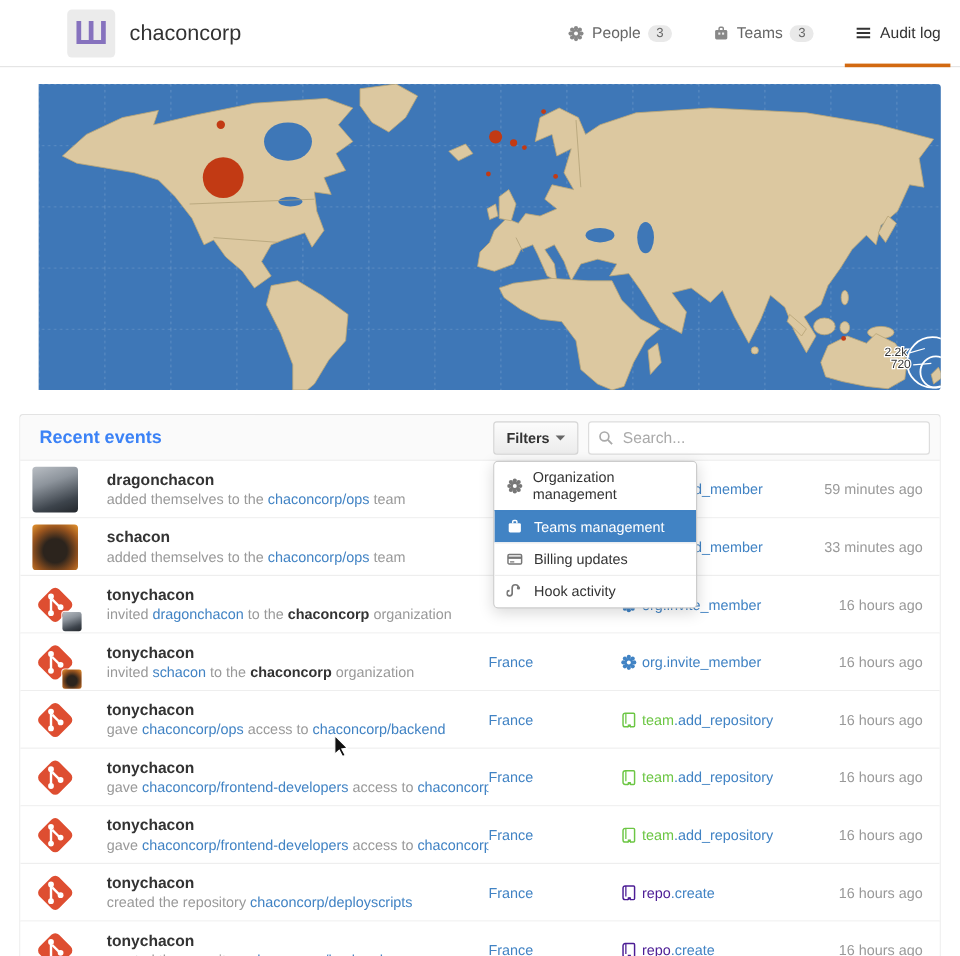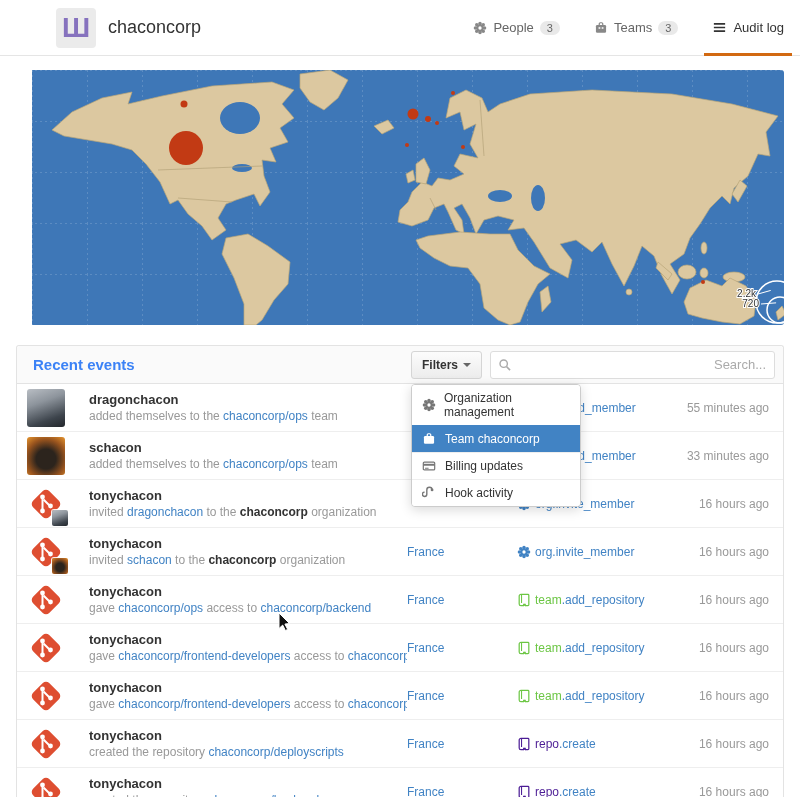--- a/index.html
+++ b/index.html
@@ -36,21 +36,21 @@
   .filters-wrap { position:relative; }
   .filters-btn { display:flex; align-items:center; gap:5px;
                  background:linear-gradient(#fcfcfc,#ececec); border:1px solid #d5d5d5;
                  border-radius:3px; padding:6px 10px; font-size:12px; font-weight:bold; color:#333;
                  cursor:pointer; }
   .caret { width:0; height:0; border-left:4px solid transparent; border-right:4px solid transparent;
            border-top:4px solid #666; margin-top:1px; }
   .search-box { position:relative; margin-left:8px; }
   .search-box input { width:285px; height:28px; border:1px solid #ddd; border-radius:3px;
                       padding:0 8px 0 28px; font-size:13px; color:#333; outline:none;
-                      font-family:inherit; background:#fff;text-align:right; }
+                      font-family:inherit; background:#fff; }
   .search-box input::placeholder { color:#aaa; }
   .search-ic { position:absolute; left:8px; top:7px; color:#aaa; pointer-events:none; }
   
   .dropdown { position:absolute; top:33px; left:0; width:170px; background:#fff;
               border:1px solid #ccc; border-radius:4px; box-shadow:0 3px 12px rgba(0,0,0,.15);
               z-index:20; overflow:hidden; }
   .dd-item { display:flex; align-items:center; gap:8px; padding:6px 10px; font-size:12px;
              color:#333; border-top:1px solid #eee; cursor:pointer; background:#fff; }
   .dd-item:first-child { border-top:none; }
   .dd-item .dd-ic { color:#777; display:flex; width:15px; justify-content:center; }
@@ -240,21 +240,21 @@
           </div>
           <div class="dd-item selected">
             <span class="dd-ic">
               <svg viewBox="0 0 16 16" width="14" height="14">
                 <path d="M6 4.5V3.2C6 2.5 6.5 2 7.2 2h1.6C9.5 2 10 2.5 10 3.2v1.3" fill="none" stroke="currentColor" stroke-width="1.4"></path>
                 <rect x="2.2" y="4.5" width="11.6" height="9" rx="1.4" fill="currentColor"></rect>
                 <rect x="5.2" y="7" width="2" height="2" fill="#fff" opacity=".85"></rect>
                 <rect x="8.8" y="7" width="2" height="2" fill="#fff" opacity=".85"></rect>
               </svg>
             </span>
-            <span>Team chaconcorp</span>
+            <span>Teams management</span>
           </div>
           <div class="dd-item">
             <span class="dd-ic">
               <svg viewBox="0 0 16 16" width="14" height="14">
                 <rect x="1.5" y="3.5" width="13" height="9" rx="1.2" fill="none" stroke="currentColor" stroke-width="1.4"></rect>
                 <rect x="1.5" y="5.5" width="13" height="2.2" fill="currentColor"></rect>
                 <path d="M3.5 10.5h4" stroke="currentColor" stroke-width="1.2"></path>
               </svg>
             </span>
             <span>Billing updates</span>
@@ -291,21 +291,21 @@
         <div class="ev-type cls-green">
           <span class="t-ic">
             <svg viewBox="0 0 16 16" width="14" height="14">
               <path d="M4.5 1.5h8a1 1 0 0 1 1 1v11a1 1 0 0 1-1 1H10l-1.5-1.3L7 14.5H4.5a2 2 0 0 1-2-2v-9a2 2 0 0 1 2-2z" fill="none" stroke="currentColor" stroke-width="1.4"></path>
               <path d="M5.2 1.5v10" stroke="currentColor" stroke-width="1.2"></path>
               <path d="M7 12.2v3.2l1.5-1.2 1.5 1.2v-3.2z" fill="currentColor"></path>
             </svg>
           </span>
           <span><span class="prefix">team</span><span class="rest">.add_member</span></span>
         </div>
-        <div class="ev-time">55 minutes ago</div>
+        <div class="ev-time">59 minutes ago</div>
       </div>
       <div class="row">
         <div>
           <div class="av av-schacon"></div>
         </div>
         <div class="ev-main">
           <div class="ev-actor">schacon</div>
           <div class="ev-desc"><span>added themselves to the </span><a href="#">chaconcorp/ops</a><span> team</span></div>
         </div>
         <div class="ev-loc"></div>

